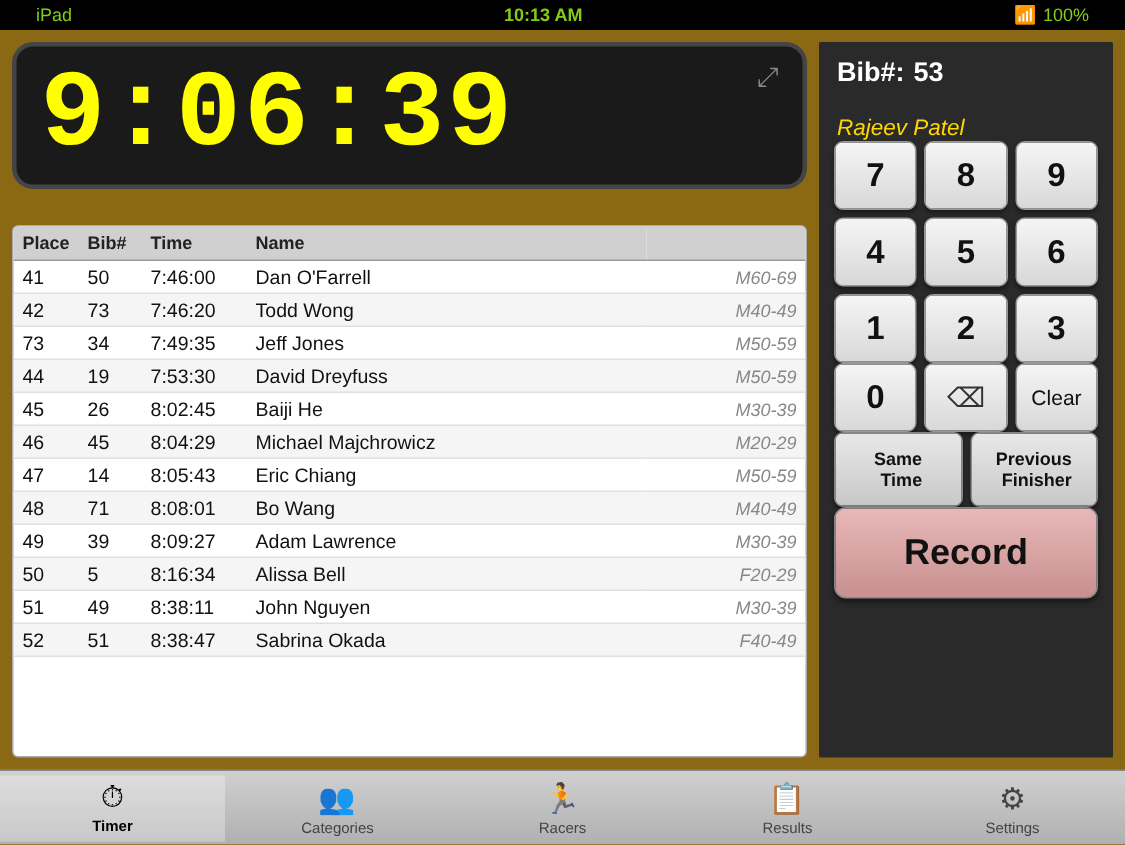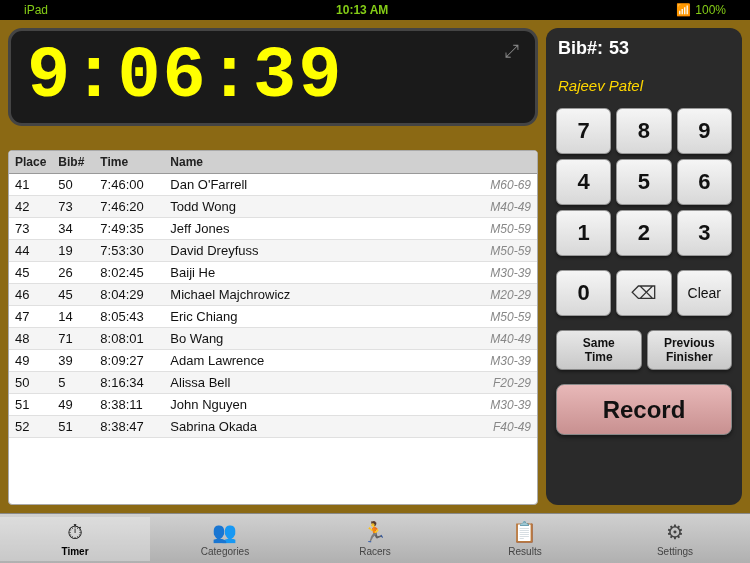--- a/index.html
+++ b/index.html
@@ -111,25 +111,25 @@
       color: #888;
       font-style: italic;
       font-size: 12px;
       text-align: right;
     }
 
     
     #right-panel {
       width: 196px;
       background: #2a2a2a;
-      border-radius: 12px;
+      border-radius: 1px;
       padding: 10px;
       display: flex;
       flex-direction: column;
-      gap: 14px;
+      gap: 0;
     }
 
     #bib-display {
       color: #fff;
       padding: 0 2px;
     }
     #bib-label-row {
       font-size: 18px;
       font-weight: bold;
       display: flex;
@@ -203,39 +203,39 @@
     
     #action-buttons {
       display: grid;
       grid-template-columns: 1fr 1fr;
       gap: 5px;
     }
     .action-btn {
       background: linear-gradient(180deg, #e8e8e8 0%, #c8c8c8 100%);
       border: 1px solid #888;
       border-radius: 6px;
-      height: 40px;
+      height: 50px;
       display: flex;
       align-items: center;
       justify-content: center;
       cursor: pointer;
       font-size: 12px;
       font-weight: bold;
       color: #111;
-      text-align: center;
+      text-align: right;
       line-height: 1.2;
       box-shadow: 0 2px 3px rgba(0,0,0,0.4);
     }
 
     
     #record-btn {
       background: linear-gradient(180deg, #e8b8b8 0%, #c89090 100%);
       border: 1px solid #888;
       border-radius: 8px;
-      height: 51px;
+      height: 61px;
       display: flex;
       align-items: center;
       justify-content: center;
       cursor: pointer;
       font-size: 24px;
       font-weight: bold;
       color: #111;
       box-shadow: 0 2px 4px rgba(0,0,0,0.5);
     }
 

